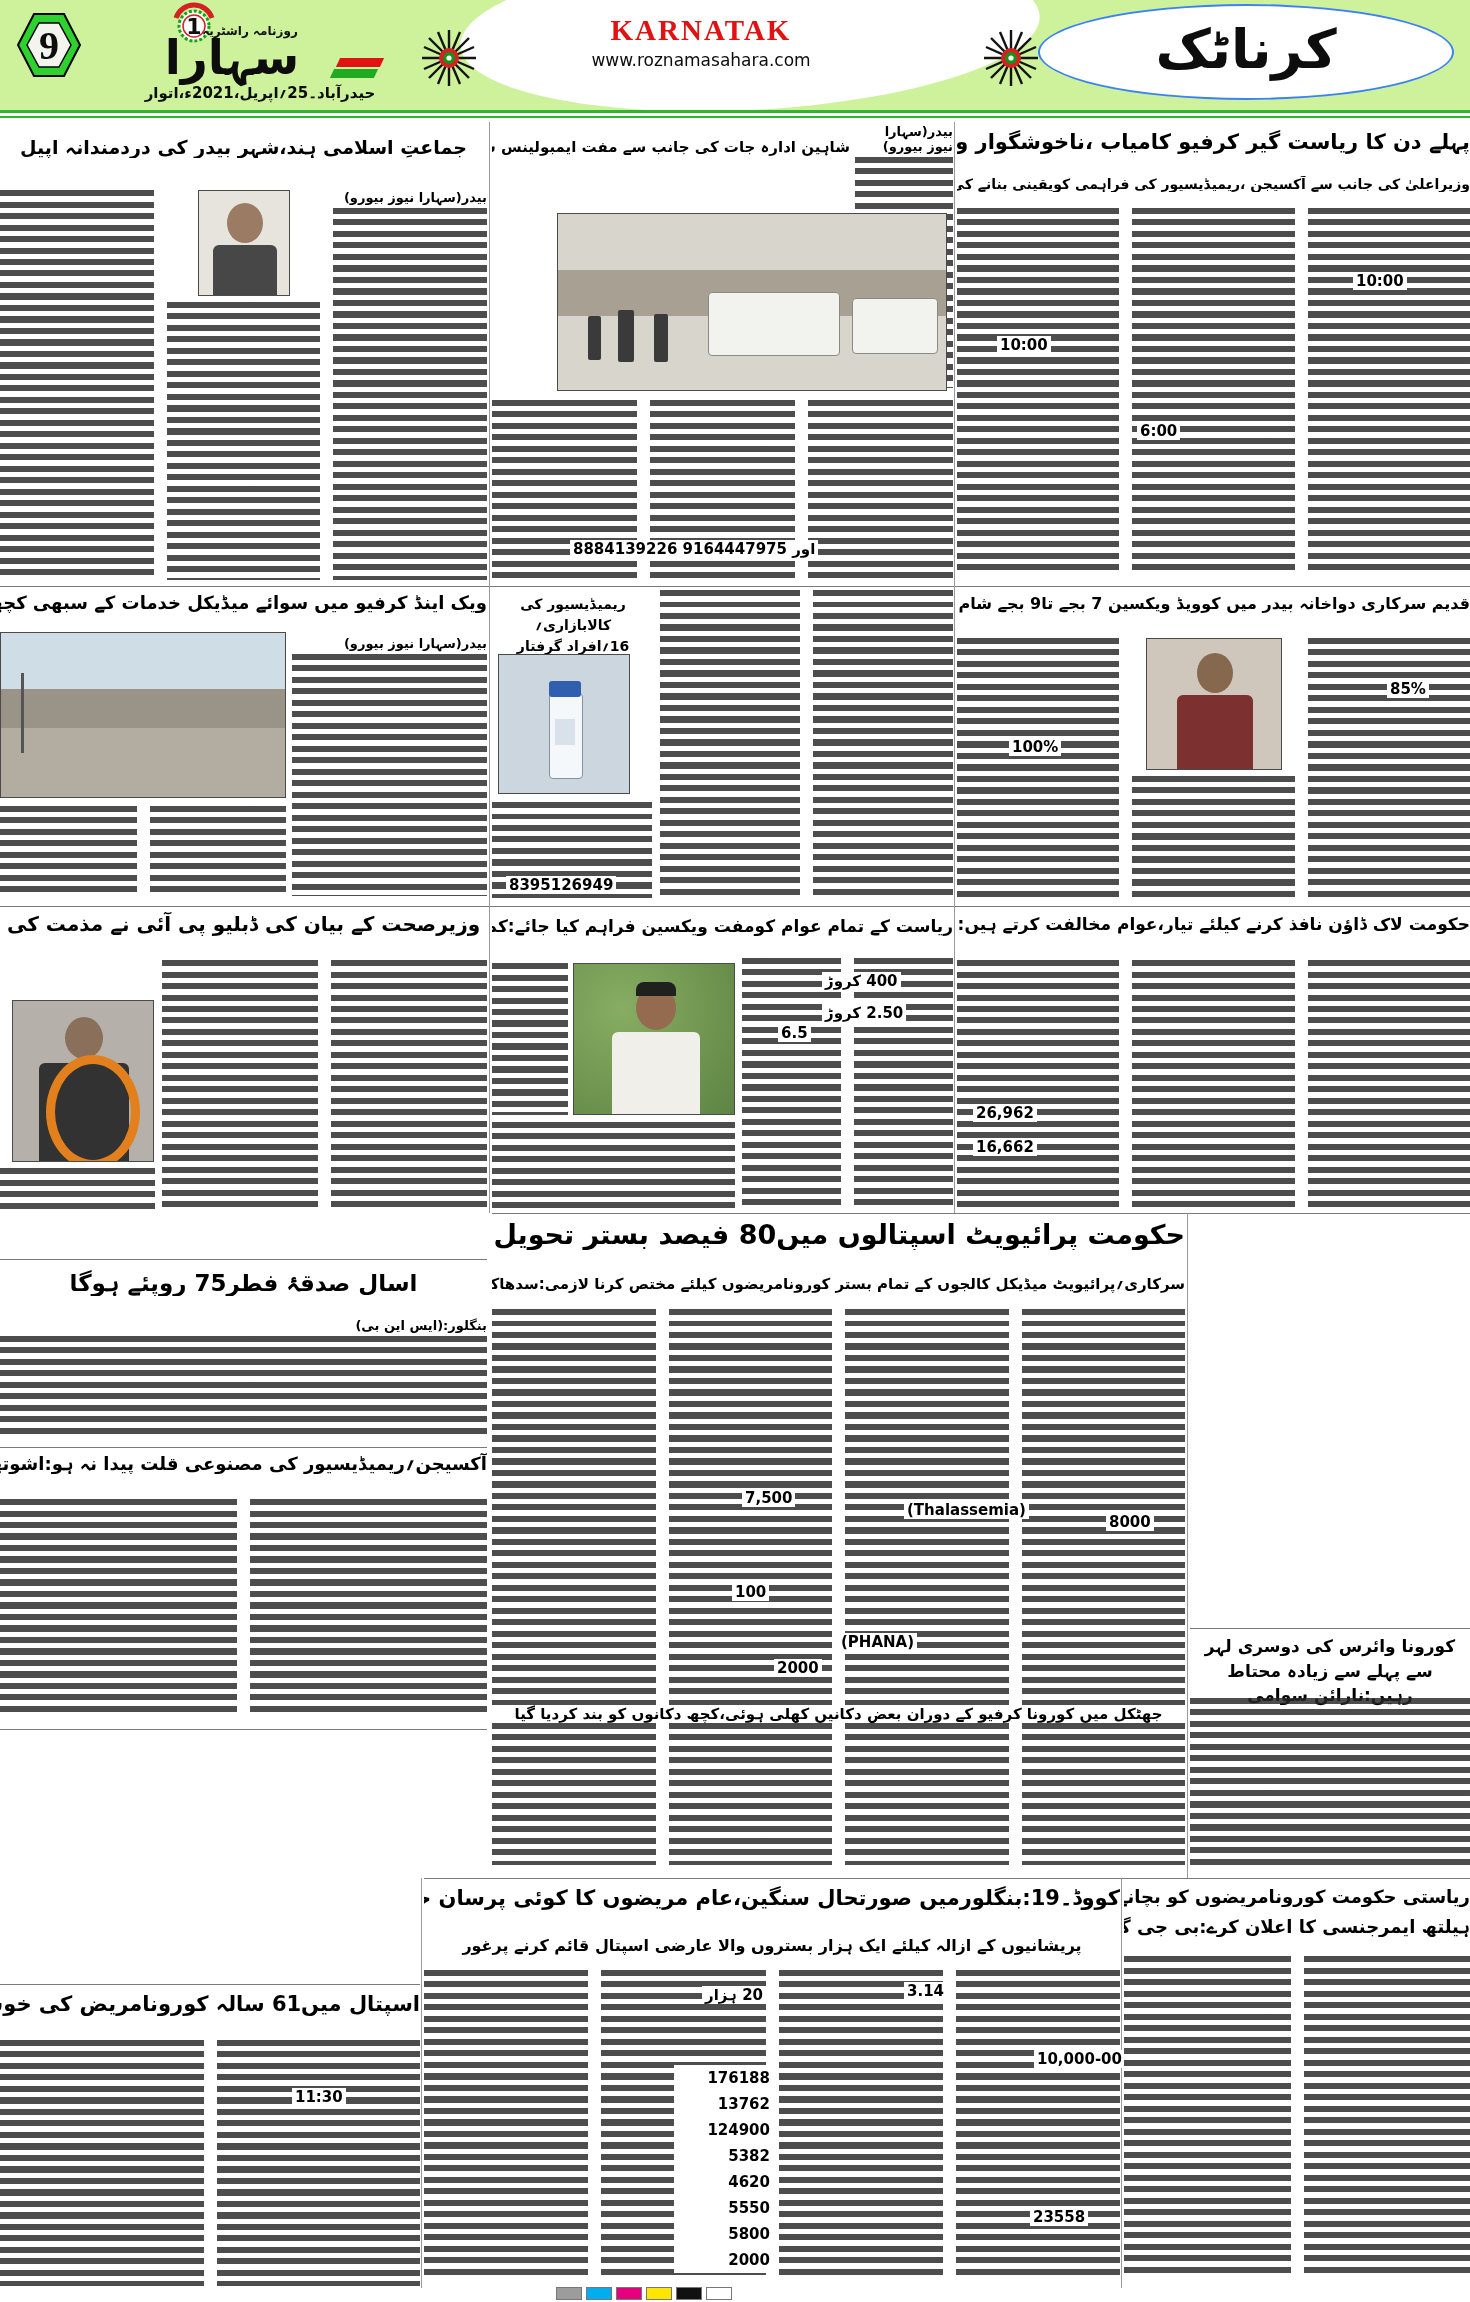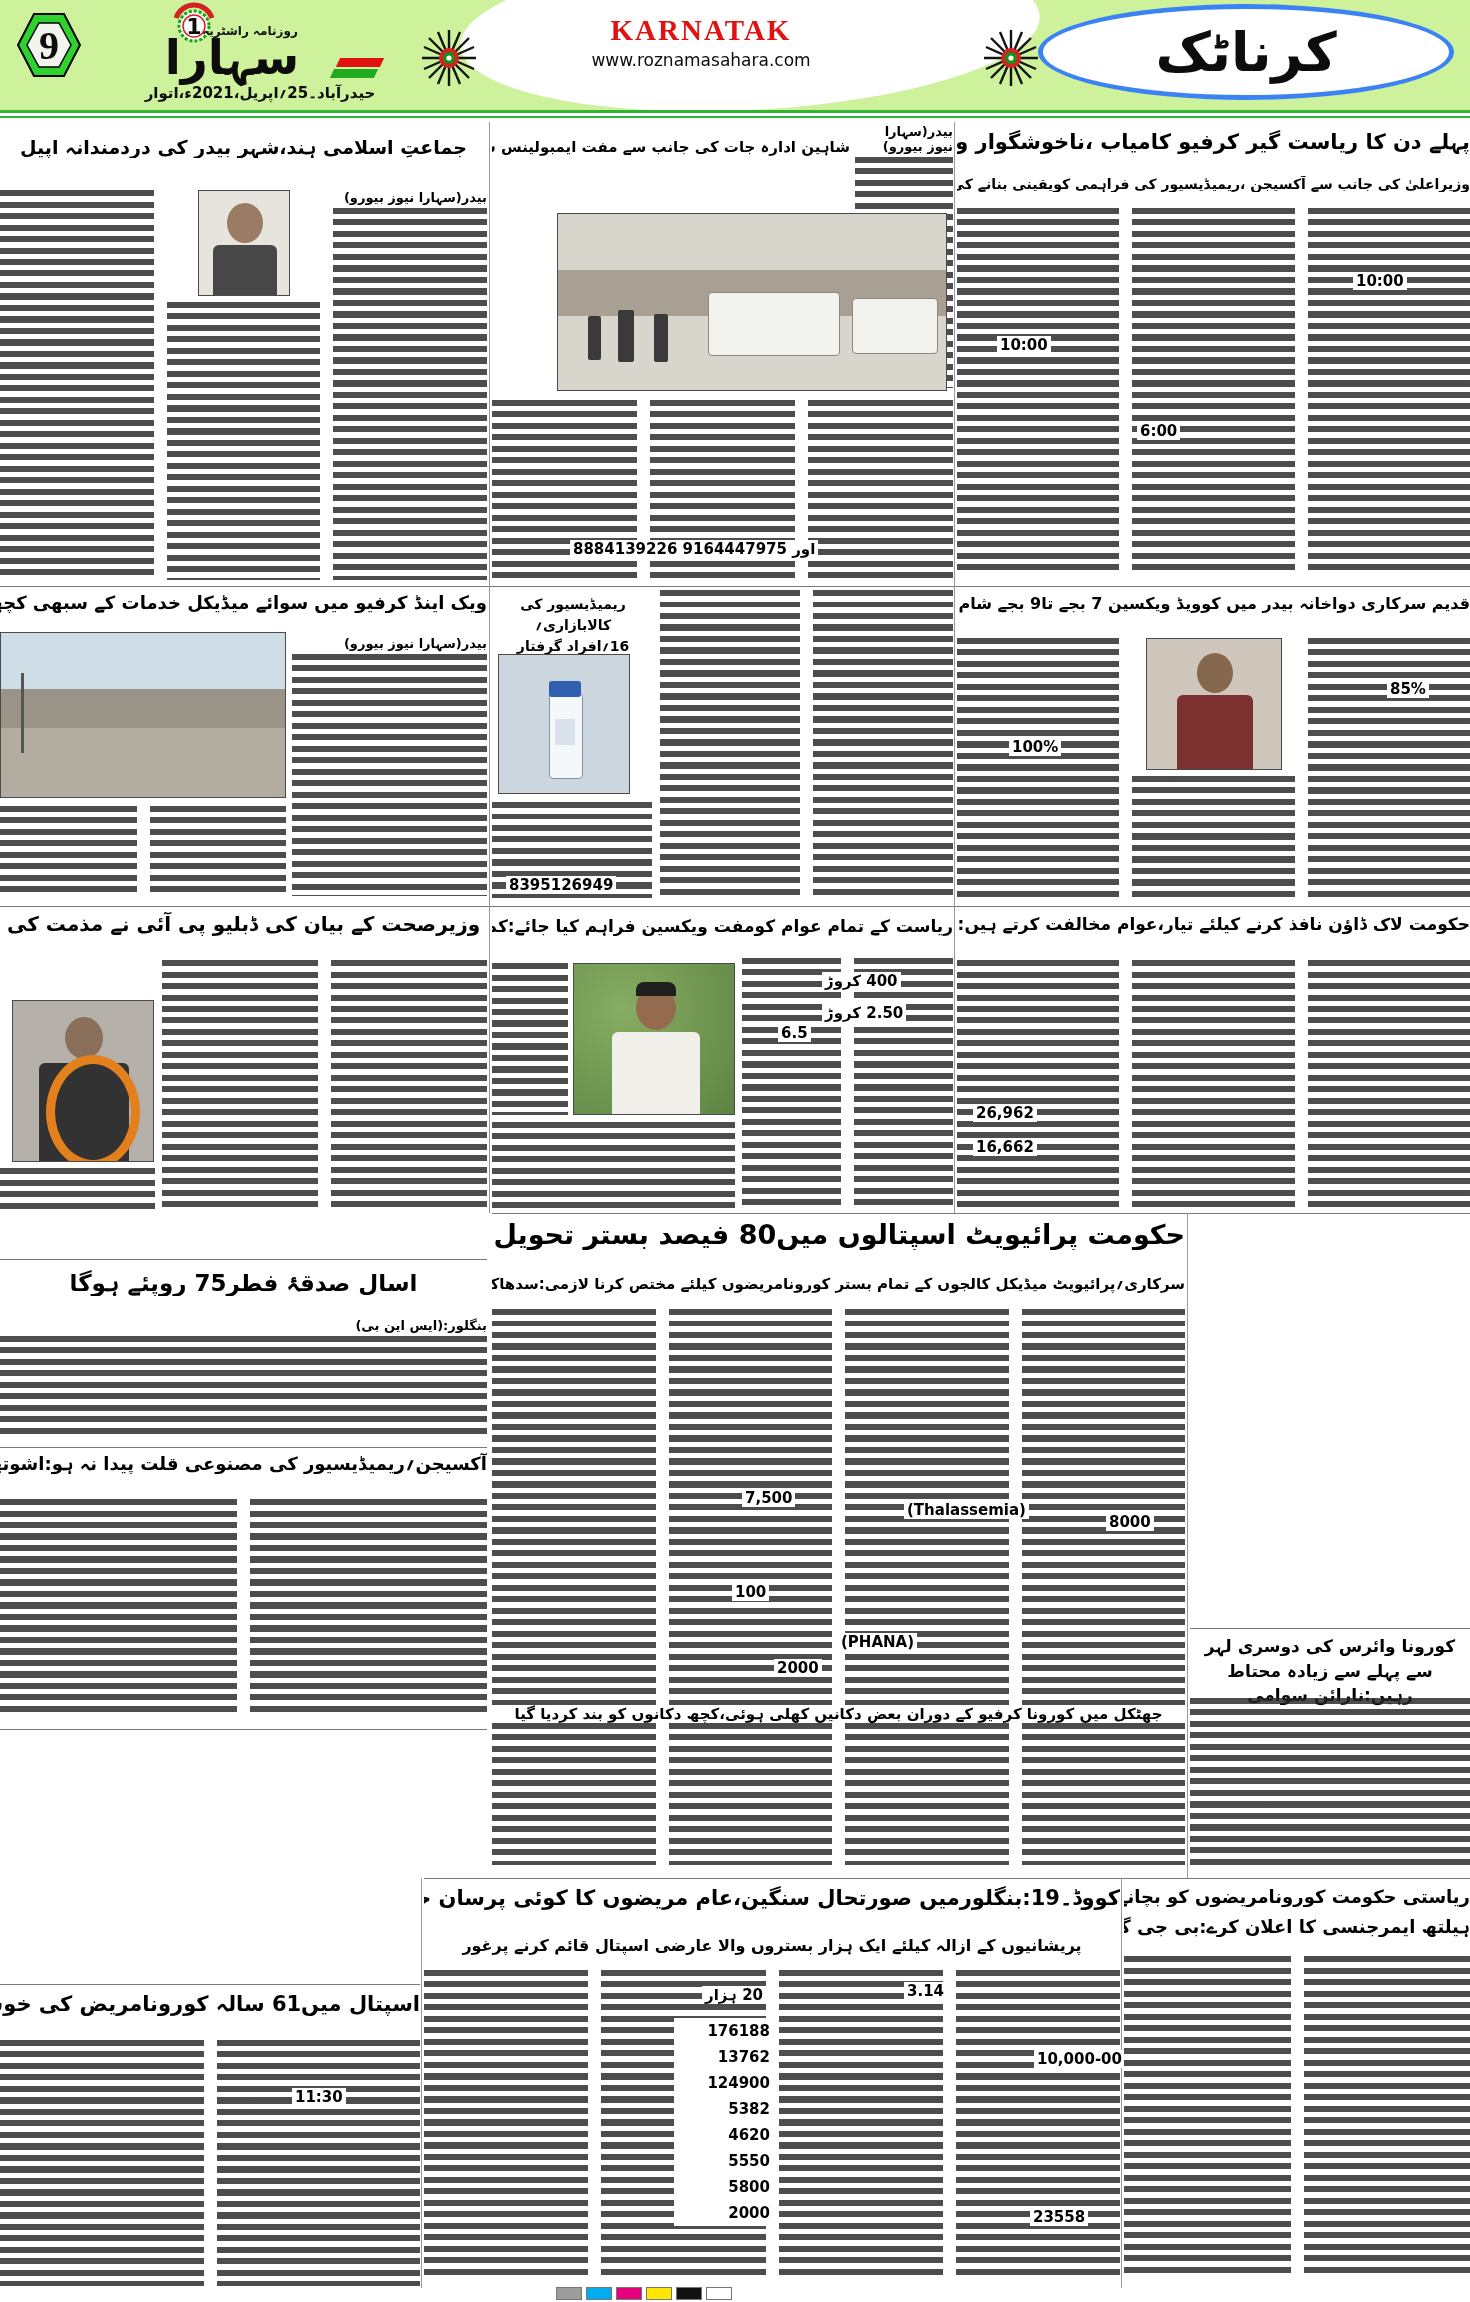--- a/index.html
+++ b/index.html
@@ -20,21 +20,21 @@
   #stripe-red{left:338px;top:58px;background:#e01212;}
   #stripe-green{left:332px;top:69px;background:#1faa1f;}
   #dateline{left:60px;top:84px;width:400px;font-size:15px;font-weight:bold;direction:rtl;
             text-align:center;color:#0d0d0d;}
   .rosette{width:58px;height:60px;}
   #rosette1{left:420px;top:28px;}
   #rosette2{left:982px;top:28px;}
   #karnatak-en{left:556px;top:14px;width:290px;text-align:center;color:#e01212;
                font-family:"Liberation Serif",serif;font-weight:bold;font-size:29px;letter-spacing:2px;}
   #website{left:556px;top:50px;width:290px;text-align:center;color:#0d0d0d;font-size:17px;}
-  #masthead{left:1038px;top:4px;width:416px;height:96px;background:#ffffff;border:5px solid #3b82f6;
+  #masthead{left:1038px;top:4px;width:416px;height:96px;background:#ffffff;border:2px solid #3b82f6;
             border-radius:50%;box-sizing:border-box;}
   #masthead span{display:block;text-align:center;font-size:54px;font-weight:900;direction:rtl;
             line-height:88px;color:#0d0d0d;font-family:"DejaVu Sans",sans-serif;}
   .greenrule{left:0;width:1470px;background:#2fb52f;}
   
   .article{position:absolute;}
   .hl{position:absolute;direction:rtl;text-align:center;color:#000;font-weight:800;
       white-space:nowrap;overflow:hidden;width:100%;}
   .sub{position:absolute;direction:rtl;text-align:center;color:#000;font-weight:700;
       white-space:nowrap;overflow:hidden;width:100%;}
@@ -52,21 +52,21 @@
   .vrule{position:absolute;width:1px;background:#9a9a9a;}
   
   .ph-sky{position:absolute;left:0;top:0;width:100%;height:38%;background:#cfdde6;}
   .ph-build{position:absolute;left:0;top:34%;width:100%;height:26%;background:#9a9488;}
   .ph-road{position:absolute;left:0;top:58%;width:100%;height:42%;background:#b3ada1;}
   .van{position:absolute;background:#f2f2ee;border:1px solid #8a8a84;border-radius:4px;}
   .person{position:absolute;background:#3a3a3a;border-radius:2px;}
   .head{position:absolute;border-radius:50%;background:#8f705a;}
   .torso{position:absolute;border-radius:6px 6px 0 0;}
   
-  #stats{position:absolute;background:#fff;direction:rtl;text-align:left;}
+  #stats{position:absolute;background:#fff;direction:rtl;text-align:left;margin-top:47px;}
   #stats div{font-size:15px;font-weight:bold;line-height:26px;color:#000;direction:ltr;text-align:right;}
   
   .swatch{position:absolute;width:26px;height:13px;border:1px solid #777;box-sizing:border-box;}
 </style>
 </head>
 <body>
 
 <div id="canvas">
 
   <div class="abs" id="band"></div>

